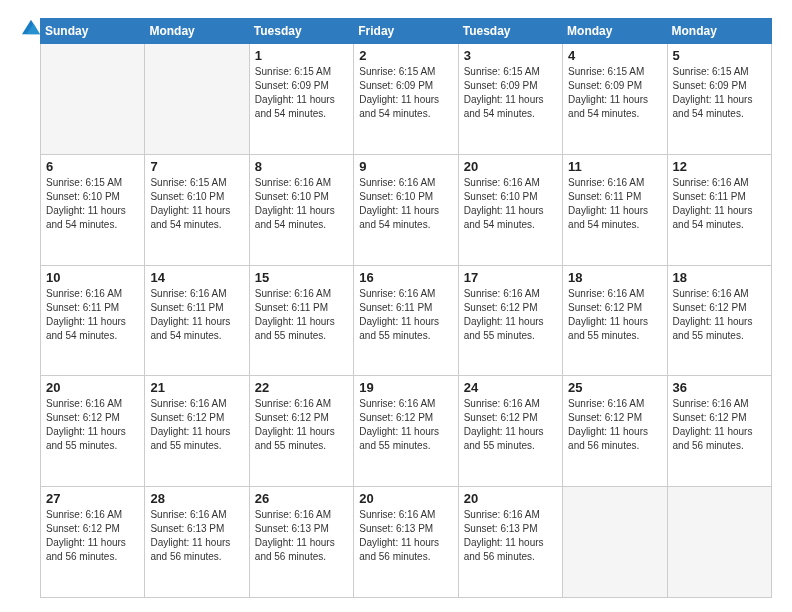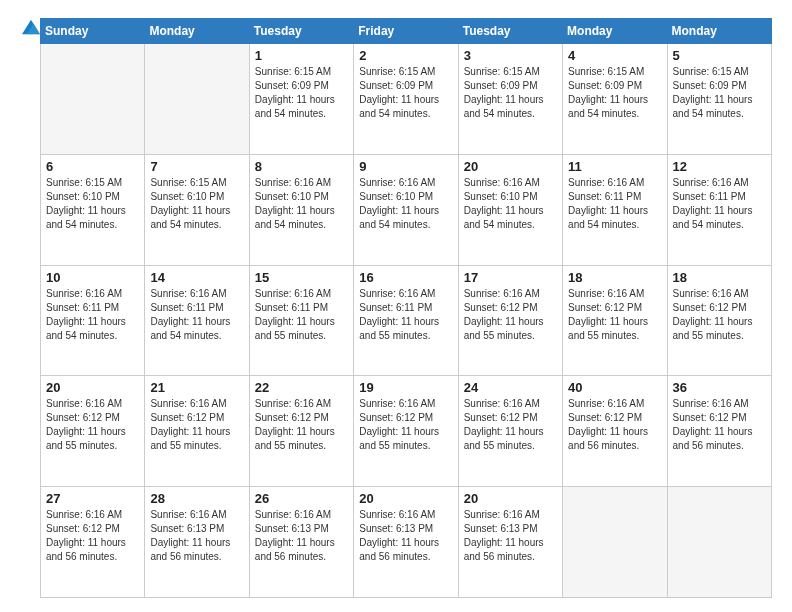--- a/index.html
+++ b/index.html
@@ -280,21 +280,21 @@
 Sunset: 6:12 PM
 Daylight: 11 hours and 55 minutes.</div>
           </td>
           <td>
             <span class="day-number">24</span>
             <div class="day-info" style="white-space: pre-line;">Sunrise: 6:16 AM
 Sunset: 6:12 PM
 Daylight: 11 hours and 55 minutes.</div>
           </td>
           <td>
-            <span class="day-number">40</span>
+            <span class="day-number">25</span>
             <div class="day-info" style="white-space: pre-line;">Sunrise: 6:16 AM
 Sunset: 6:12 PM
 Daylight: 11 hours and 56 minutes.</div>
           </td>
           <td>
             <span class="day-number">36</span>
             <div class="day-info" style="white-space: pre-line;">Sunrise: 6:16 AM
 Sunset: 6:12 PM
 Daylight: 11 hours and 56 minutes.</div>
           </td>

